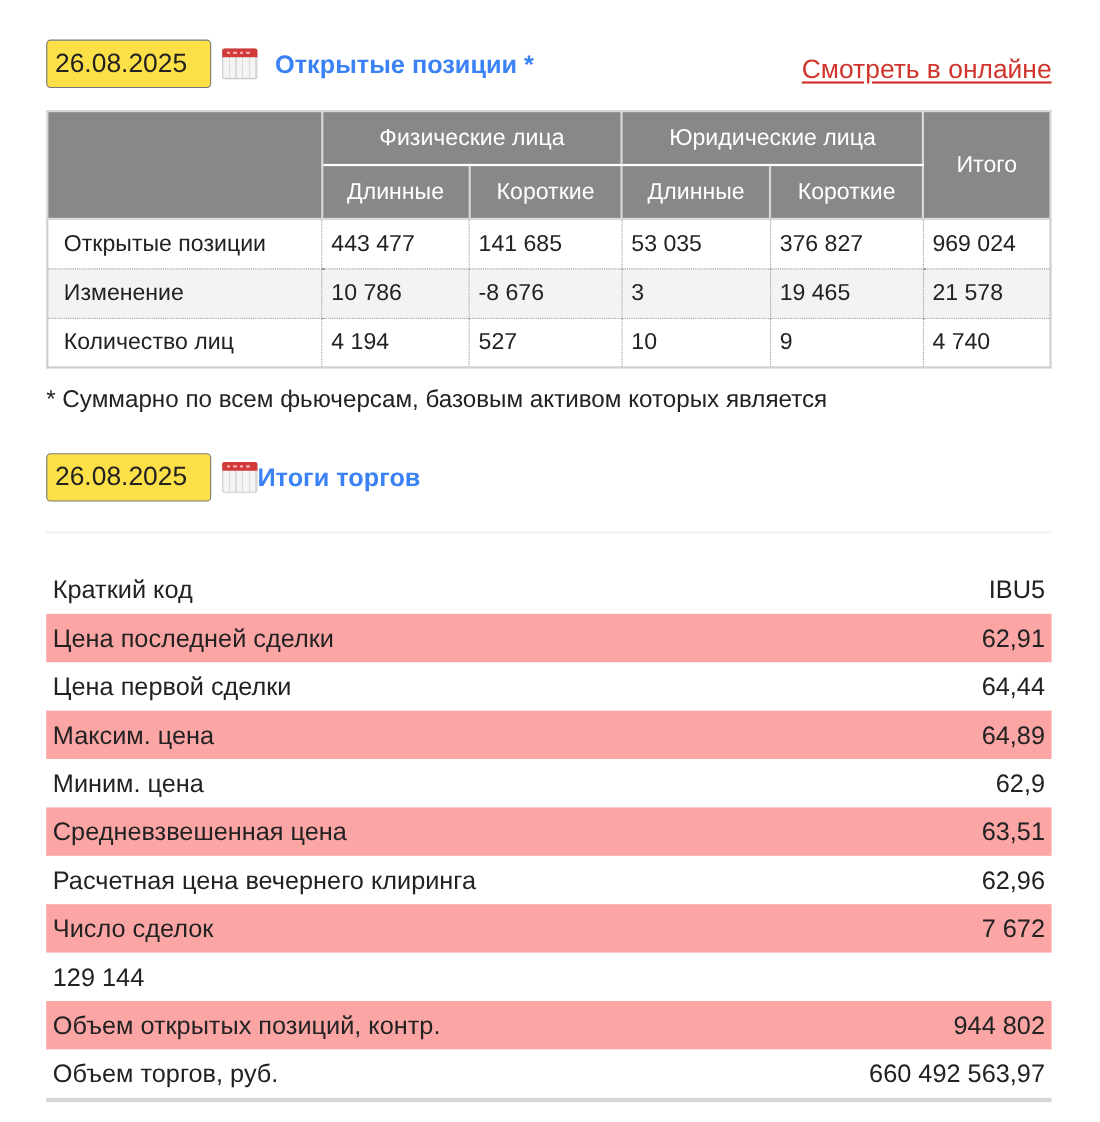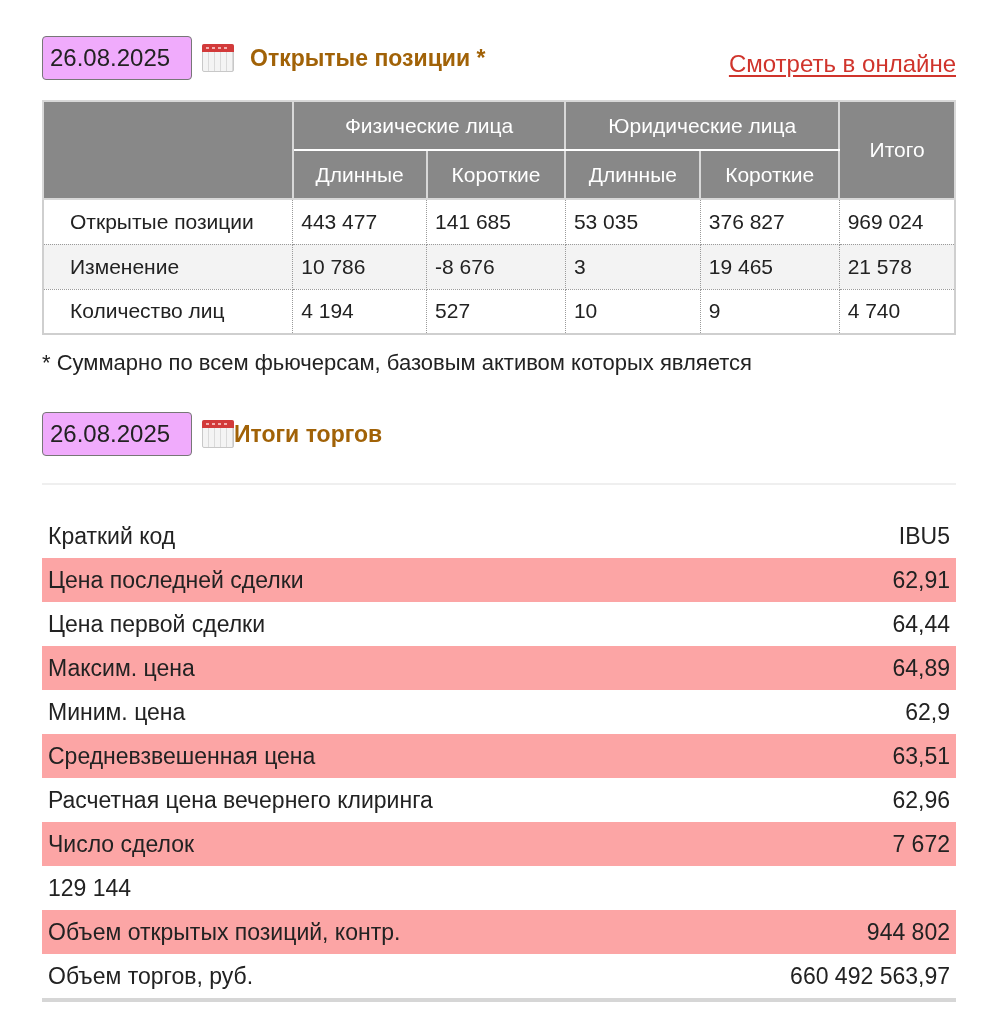--- a/index.html
+++ b/index.html
@@ -3,57 +3,57 @@
   <meta charset="utf-8">
   <style>
     * { box-sizing: border-box; margin: 0; padding: 0; }
     html, body { width: 1000px; height: 1020px; background: #ffffff; overflow: hidden; }
     body { font-family: "Liberation Sans", "DejaVu Sans", sans-serif; color: #222; position: relative; }
 
     .section-head { position: absolute; left: 42px; display: flex; align-items: center; }
     .date-input {
       width: 150px; height: 44px; border: 1.5px solid #777; border-radius: 4px;
       font-family: "Liberation Sans", sans-serif; font-size: 24px; color: #222;
-      padding: 0 7px; background: #f0abfc; outline: none;
+      padding: 0 7px; background: #fde047; outline: none;
     }
     .cal-icon {
       width: 32px; height: 28px; margin-left: 10px; position: relative;
       border: 1px solid #c8c8c8; border-radius: 2px;
       background: repeating-linear-gradient(90deg, #f4f4f4 0 5px, #dadada 5px 6px);
       cursor: pointer;
     }
     .cal-icon::before {
       content: ""; position: absolute; left: -1px; right: -1px; top: -1px; height: 8px;
       background: #d23a3a; border-radius: 2px 2px 0 0;
     }
     .cal-icon::after {
       content: ""; position: absolute; left: 3px; right: 3px; top: 2px; height: 2px;
       background: repeating-linear-gradient(90deg, #f3b0b0 0 3px, transparent 3px 6px);
     }
-    .section-title { font-weight: bold; font-size: 23px; color: #a16207; margin-left: 16px; }
+    .section-title { font-weight: bold; font-size: 23px; color: #3b82f6; margin-left: 16px; }
 
     .online-link {
       position: absolute; right: 44px; top: 50px; font-size: 24px; color: #d0342c;
       text-decoration: underline; text-underline-offset: 3px; cursor: pointer;
     }
 
     
     .pos-table {
       position: absolute; left: 42px; top: 100px; width: 914px;
       border-collapse: collapse; border: 2px solid #cfcfcf; font-size: 21px;
     }
     .pos-table th {
       background: #888888; color: #ffffff; font-weight: normal; height: 49px;
       border: 2px solid #d8d8d8; text-align: center;
     }
     .pos-table th.group { border-bottom: 2px solid #ffffff; }
     .pos-table td {
       height: 45px; border: 1.5px dotted #9a9a9a; text-align: left; padding: 0 8px; color: #222;
     }
-    .pos-table td.rowlabel { text-align: left; padding-left: 26px; }
+    .pos-table td.rowlabel { text-align: left; padding-left: 14px; }
     .pos-table tr.alt td { background: #f3f3f3; }
 
     .footnote { position: absolute; left: 42px; top: 350px; font-size: 22px; color: #222; }
 
     .divider { position: absolute; left: 42px; top: 483px; width: 914px; height: 2px; background: #efefef; }
 
     .summary { position: absolute; left: 42px; top: 514px; width: 914px; }
     .summary-row {
       height: 44px; display: flex; justify-content: space-between; align-items: center;
       padding: 0 6px; font-size: 23px; color: #222;

